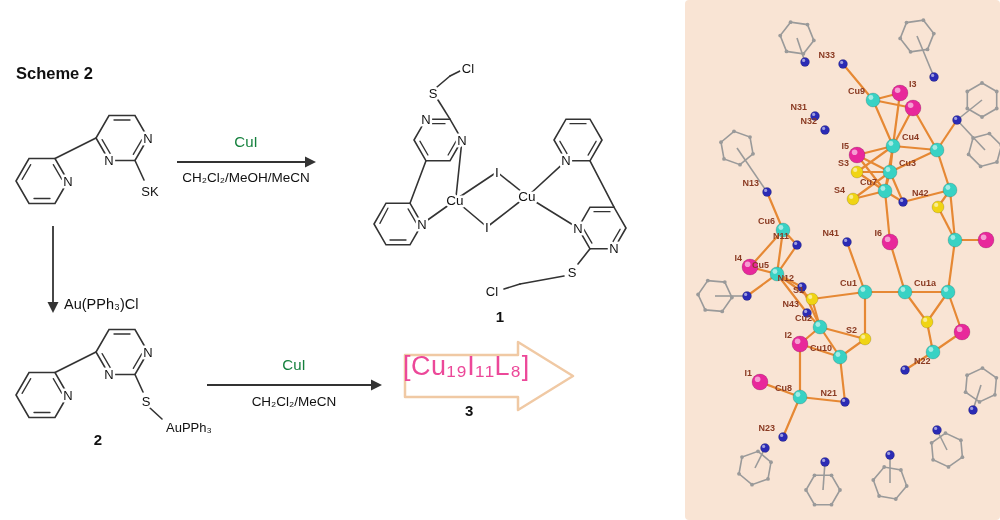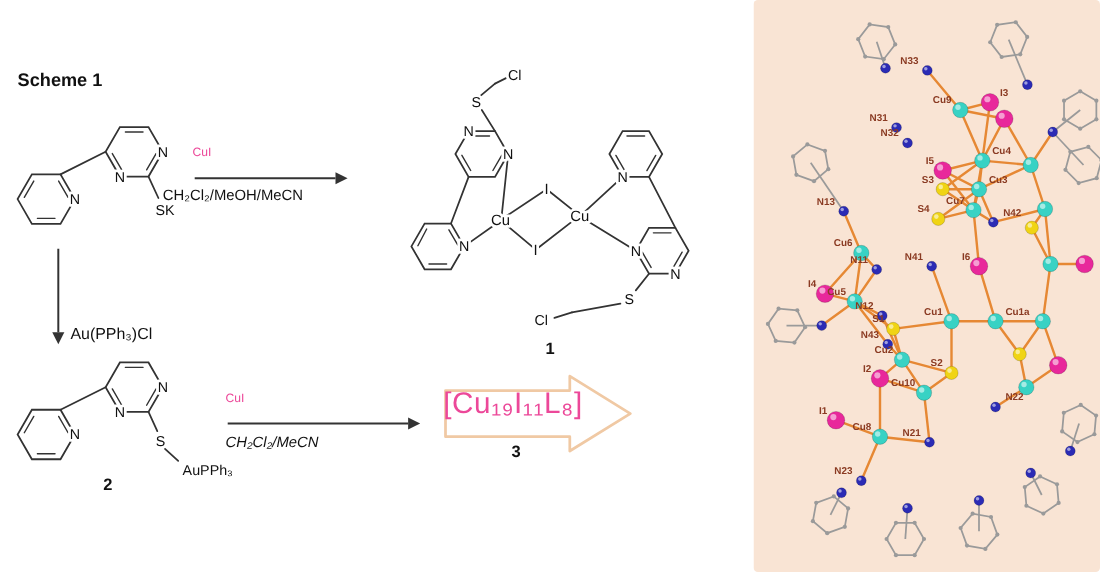--- a/index.html
+++ b/index.html
@@ -2,22 +2,22 @@
 <html><head>
 <meta charset="utf-8">
 <style>
   html,body{margin:0;padding:0;background:#ffffff;}
   #canvas{
     position:relative;width:1000px;height:520px;background:#ffffff;overflow:hidden;
     font-family:"Liberation Sans","DejaVu Sans",sans-serif;color:#111;
   }
   .abs{position:absolute;}
   .title{font-size:16.5px;font-weight:bold;color:#111;}
-  .reagent{font-size:11px;color:#ec4899;}
-  .conditions{font-size:13.5px;color:#111;white-space:nowrap;}
+  .reagent{font-size:15px;text-align:center;color:#15803d;}
+  .conditions{font-size:13.5px;text-align:center;color:#111;white-space:nowrap;}
   .side-label{font-size:14.5px;color:#111;white-space:nowrap;}
   .formula{font-size:27px;color:#ec4899;letter-spacing:0.5px;white-space:nowrap;}
   .cnum-div{font-size:15px;font-weight:bold;color:#111;}
   svg{display:block;}
   .bond{stroke:#333;stroke-width:1.6;fill:none;stroke-linecap:round;}
   .inner{stroke:#333;stroke-width:1.3;fill:none;stroke-linecap:round;}
   .asym{
     font-family:"Liberation Sans","DejaVu Sans",sans-serif;font-size:13px;fill:#111;
     text-anchor:middle;dominant-baseline:central;
     paint-order:stroke;stroke:#ffffff;stroke-width:5px;stroke-linejoin:round;
@@ -29,21 +29,21 @@
   .callout{fill:none;stroke:#f0c9a4;stroke-width:2.5;stroke-linejoin:round;}
   .atom-label{
     font-family:"Liberation Sans","DejaVu Sans",sans-serif;font-size:9px;font-weight:600;
   }
 </style>
 </head>
 <body>
 
 <div id="canvas">
 
-  <div class="abs title" style="left:16px;top:64px;">Scheme 1</div>
+  <div class="abs title" style="left:16px;top:64px;">Scheme 2</div>
 
   <svg class="abs" style="left:2px;top:98px;" width="180" height="130" viewBox="0 0 180 130">
     <g>
       <path class="bond" d="M66,83 L53,105.5 L27,105.5 L14,83 L27,60.5 L53,60.5 Z"></path>
       <path class="inner" d="M48,100.5 L32,100.5"></path>
       <path class="inner" d="M20.1,81.4 L28.7,66.6"></path>
       <path class="inner" d="M51.3,66.6 L59.9,81.4"></path>
     </g>
     <g>
       <path class="bond" d="M146,40 L133,62.5 L107,62.5 L94,40 L107,17.5 L133,17.5 Z"></path>
@@ -168,21 +168,21 @@
     <text class="asym" x="144" y="89">S</text>
     <text class="asym" x="164" y="115" style="text-anchor:start;">AuPPh₃</text>
     <text class="cnum" x="96" y="133">2</text>
   </svg>
 
   <div class="abs reagent" style="left:205px;top:356px;width:178px;">CuI</div>
   <svg class="abs" style="left:205px;top:377px;" width="178" height="16" viewBox="0 0 178 16">
     <line class="arrow-line" x1="2" y1="8" x2="166" y2="8"></line>
     <polygon class="arrow-head" points="166,2.5 177,8 166,13.5"></polygon>
   </svg>
-  <div class="abs conditions" style="left:205px;top:394px;width:178px;font-style:italic;">CH₂Cl₂/MeCN</div>
+  <div class="abs conditions" style="left:205px;top:394px;width:178px;">CH₂Cl₂/MeCN</div>
 
   <svg class="abs" style="left:395px;top:330px;" width="195" height="95" viewBox="0 0 195 95">
     <polygon class="callout" points="10,25 123,25 123,12 178,46 123,80 123,67 10,67"></polygon>
   </svg>
 
   <div class="abs formula" style="left:403px;top:351px;">[Cu₁₉I₁₁L₈]</div>
   <div class="abs cnum-div" style="left:465px;top:402px;">3</div>
 
   <svg id="crystal-svg" class="abs" style="left:685px;top:0px;" width="315" height="520" viewBox="0 0 315 520">
       <rect x="0" y="0" width="315" height="520" rx="4" fill="#f9e4d4"></rect>

